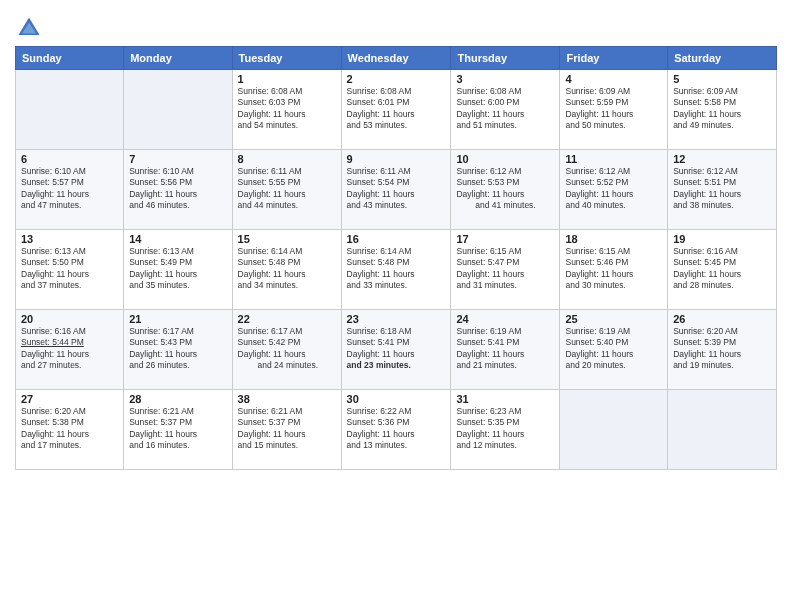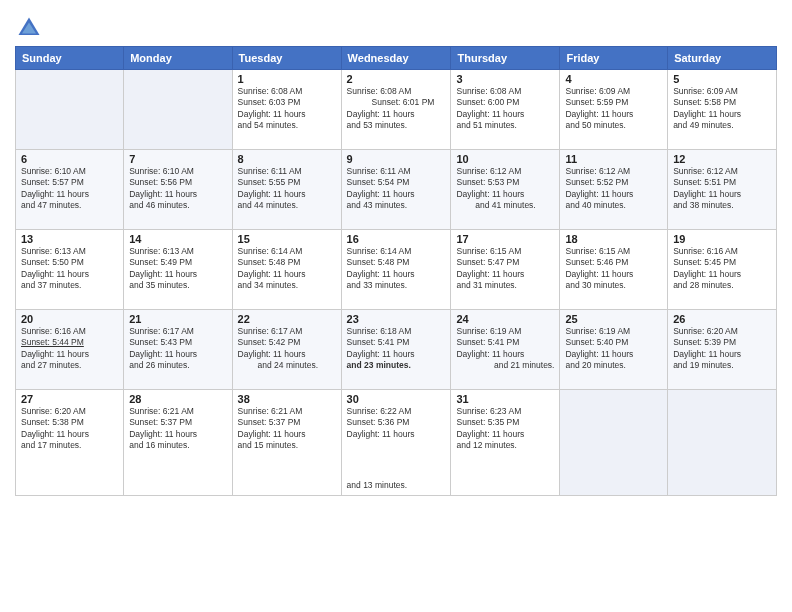--- a/index.html
+++ b/index.html
@@ -142,21 +142,21 @@
               <span style="display: block;">Sunrise: 6:08 AM</span>
               <span style="display: block;">Sunset: 6:03 PM</span>
               <span style="display: block;">Daylight: 11 hours</span>
               <span style="display: block;">and 54 minutes.</span>
             </div>
           </td>
           <td>
             <span class="day-number">2</span>
             <div class="day-info">
               <span style="display: block;">Sunrise: 6:08 AM</span>
-              <span style="display: block; margin-left: 25px;">Sunset: 6:01 PM</span>
+              <span style="display: block;">Sunset: 6:01 PM</span>
               <span style="display: block;">Daylight: 11 hours</span>
               <span style="display: block;">and 53 minutes.</span>
             </div>
           </td>
           <td>
             <span class="day-number">3</span>
             <div class="day-info">
               <span style="display: block;">Sunrise: 6:08 AM</span>
               <span style="display: block;">Sunset: 6:00 PM</span>
               <span style="display: block;">Daylight: 11 hours</span>
@@ -348,21 +348,21 @@
               <span style="display: block;">Daylight: 11 hours</span>
               <span style="display: block; font-weight: bold;">and 23 minutes.</span>
             </div>
           </td>
           <td>
             <span class="day-number">24</span>
             <div class="day-info">
               <span style="display: block;">Sunrise: 6:19 AM</span>
               <span style="display: block;">Sunset: 5:41 PM</span>
               <span style="display: block;">Daylight: 11 hours</span>
-              <span style="display: block; text-align: right;">and 21 minutes.</span>
+              <span style="display: block;">and 21 minutes.</span>
             </div>
           </td>
           <td>
             <span class="day-number">25</span>
             <div class="day-info">
               <span style="display: block;">Sunrise: 6:19 AM</span>
               <span style="display: block;">Sunset: 5:40 PM</span>
               <span style="display: block;">Daylight: 11 hours</span>
               <span style="display: block;">and 20 minutes.</span>
             </div>
@@ -404,21 +404,21 @@
               <span style="display: block;">Daylight: 11 hours</span>
               <span style="display: block;">and 15 minutes.</span>
             </div>
           </td>
           <td>
             <span class="day-number">30</span>
             <div class="day-info">
               <span style="display: block;">Sunrise: 6:22 AM</span>
               <span style="display: block;">Sunset: 5:36 PM</span>
               <span style="display: block;">Daylight: 11 hours</span>
-              <span style="display: block; margin-top: 40px;">and 13 minutes.</span>
+              <span style="display: block;">and 13 minutes.</span>
             </div>
           </td>
           <td>
             <span class="day-number">31</span>
             <div class="day-info">
               <span style="display: block;">Sunrise: 6:23 AM</span>
               <span style="display: block;">Sunset: 5:35 PM</span>
               <span style="display: block;">Daylight: 11 hours</span>
               <span style="display: block;">and 12 minutes.</span>
             </div>

